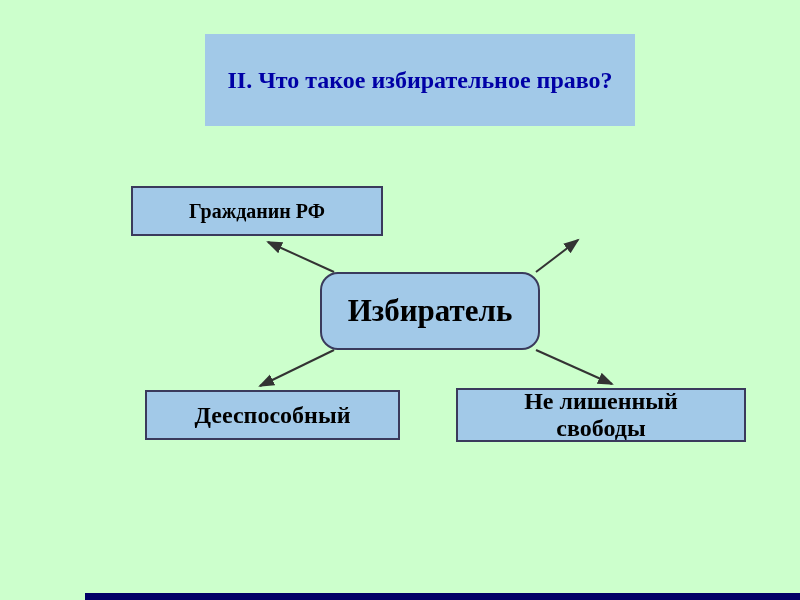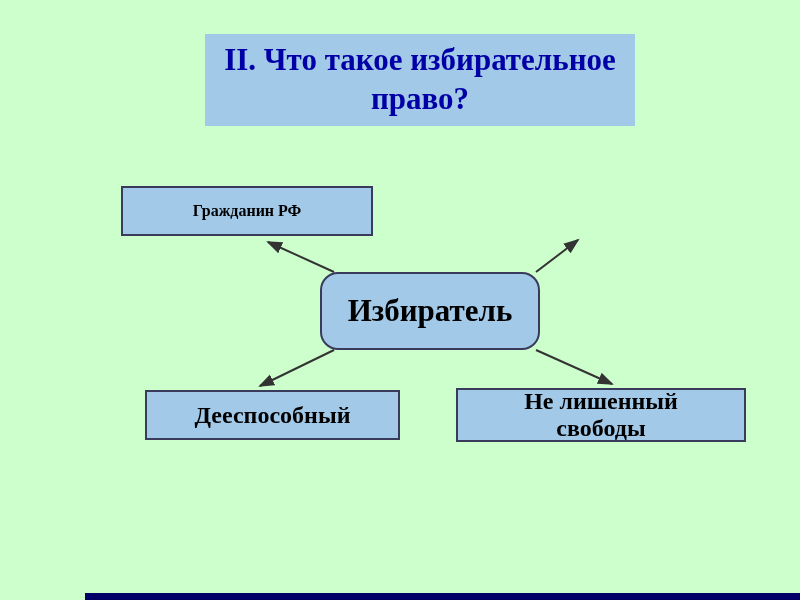--- a/index.html
+++ b/index.html
@@ -20,21 +20,21 @@
     top: 34px;
     width: 430px;
     height: 92px;
     background: var(--title-fill, #a2c9e8);
     display: flex;
     align-items: center;
     justify-content: center;
   }
   .title-text {
     color: var(--title-text, #0000a6);
-    font-size: 31px;
+    font-size: 24px;
     font-weight: bold;
     text-align: center;
     line-height: 1.25;
     padding: 0 14px;
   }
   .arrows {
     position: absolute;
     left: 0;
     top: 0;
     width: 800px;
@@ -55,25 +55,25 @@
     justify-content: center;
     color: var(--box-text, #000000);
     font-weight: bold;
     text-align: center;
   }
   .box span {
     white-space: pre-line;
     line-height: 1.12;
   }
   .node-citizen {
-    left: 121px;
+    left: 131px;
     top: 186px;
     width: 252px;
     height: 50px;
-    font-size: 16px;
+    font-size: 20px;
   }
   .node-adult {
     left: 456px;
     top: 180px;
     width: 258px;
     height: 54px;
     font-size: 23px;
   }
   .node-voter {
     left: 320px;

